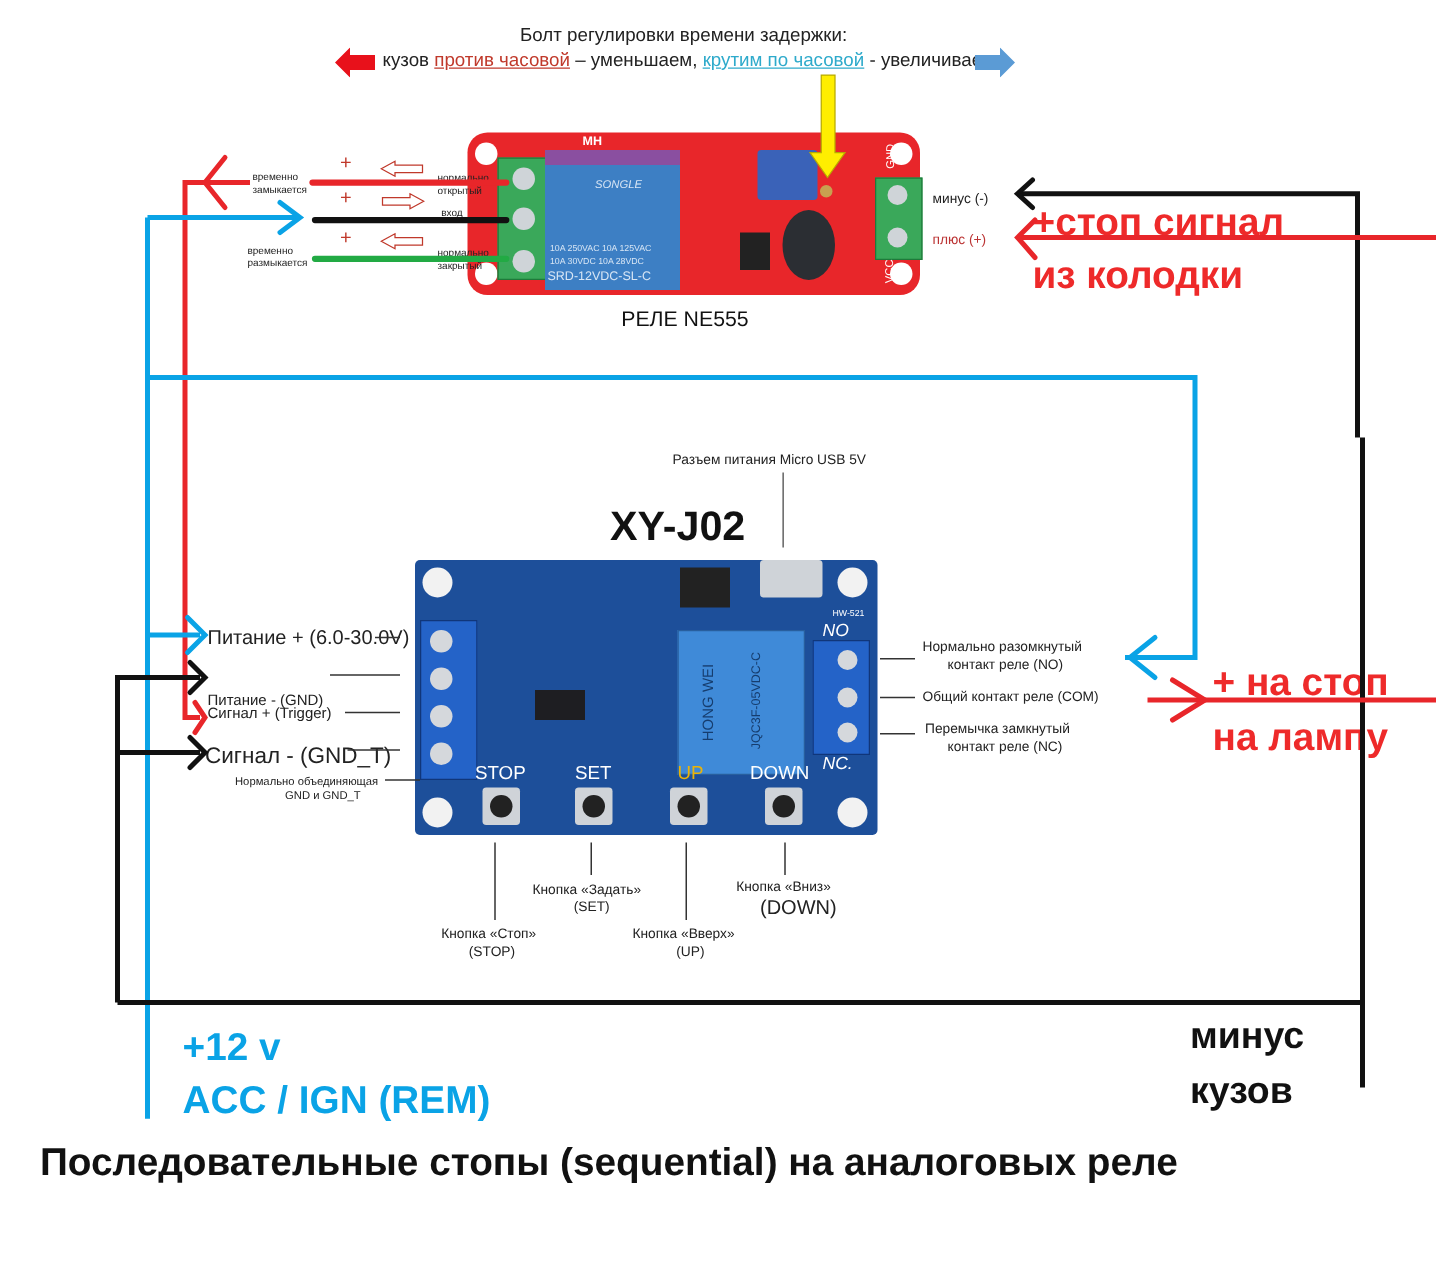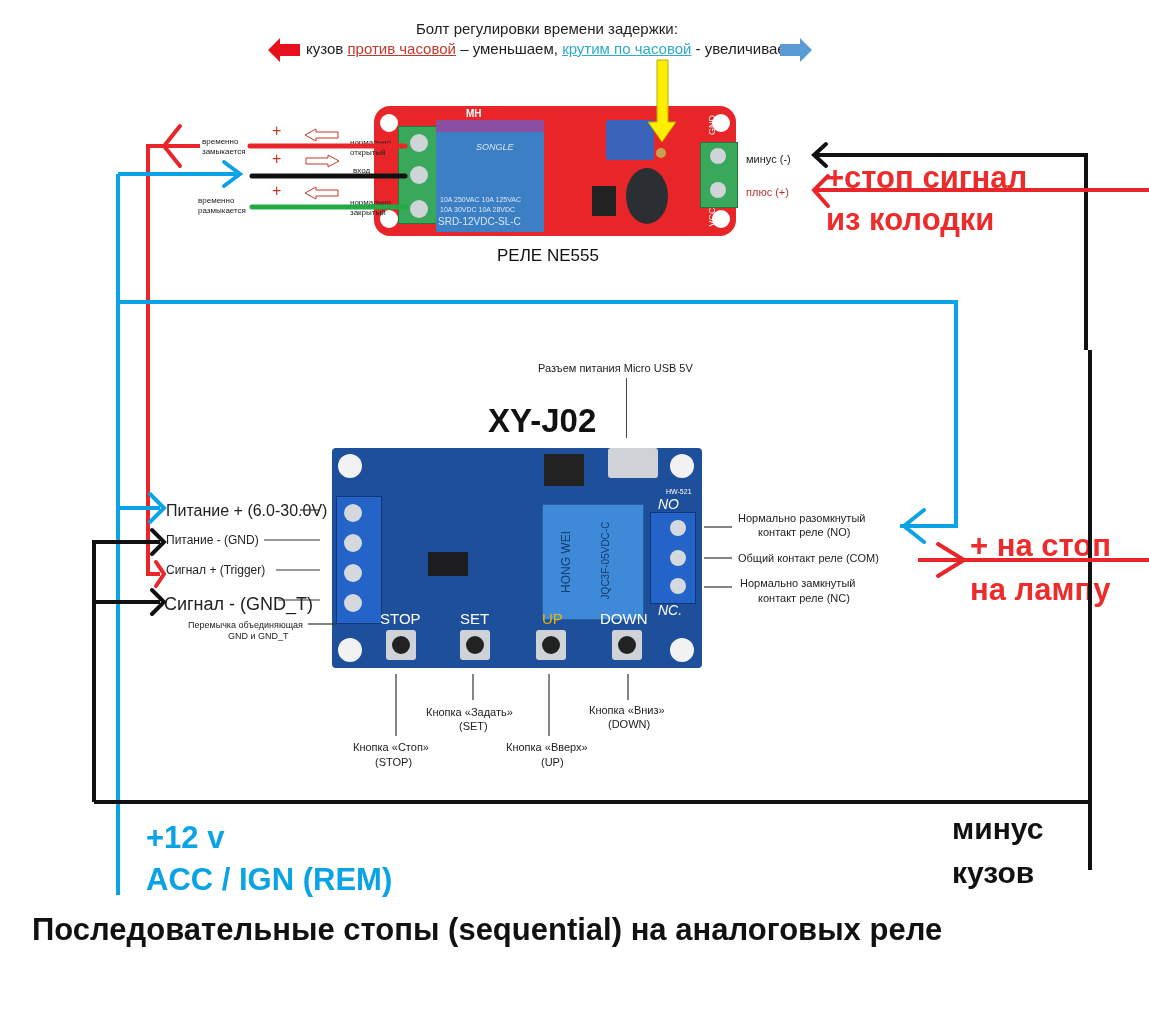--- a/index.html
+++ b/index.html
@@ -124,40 +124,40 @@
     </div>
   <div class="abs" style="left:204px;top:182px;width:30px;height:30px;background:#cfd3d8;border-radius:3px;">
       <div class="abs" style="left:6px;top:6px;width:18px;height:18px;border-radius:50%;background:#222;"></div>
     </div>
   <div class="abs" style="left:280px;top:182px;width:30px;height:30px;background:#cfd3d8;border-radius:3px;">
       <div class="abs" style="left:6px;top:6px;width:18px;height:18px;border-radius:50%;background:#222;"></div>
     </div>
 </div>
 
 <div class="t" style="left:166px;top:502px;font-size:16px;">Питание + (6.0-30.0V)</div>
-<div class="t" style="left:166px;top:533px;font-size:12px;">Питание - (GND)</div>
+<div class="t" style="left:166px;top:553px;font-size:12px;">Питание - (GND)</div>
 <div class="t" style="left:166px;top:563px;font-size:12px;">Сигнал + (Trigger)</div>
 <div class="t" style="left:164px;top:594px;font-size:18px;">Сигнал - (GND_T)</div>
-<div class="t" style="left:188px;top:620px;font-size:9px;">Перемычка объединяющая</div>
+<div class="t" style="left:188px;top:620px;font-size:9px;">Нормально объединяющая</div>
 <div class="t" style="left:228px;top:631px;font-size:9px;">GND и GND_T</div>
 
 <div class="t" style="left:738px;top:512px;font-size:11px;">Нормально разомкнутый</div>
 <div class="t" style="left:758px;top:526px;font-size:11px;">контакт реле (NO)</div>
 <div class="t" style="left:738px;top:552px;font-size:11px;">Общий контакт реле (COM)</div>
-<div class="t" style="left:740px;top:577px;font-size:11px;">Нормально замкнутый</div>
+<div class="t" style="left:740px;top:577px;font-size:11px;">Перемычка замкнутый</div>
 <div class="t" style="left:758px;top:592px;font-size:11px;">контакт реле (NC)</div>
 
 <div class="t" style="left:353px;top:741px;font-size:11px;">Кнопка «Стоп»</div>
 <div class="t" style="left:375px;top:756px;font-size:11px;">(STOP)</div>
 <div class="t" style="left:426px;top:706px;font-size:11px;">Кнопка «Задать»</div>
 <div class="t" style="left:459px;top:720px;font-size:11px;">(SET)</div>
 <div class="t" style="left:506px;top:741px;font-size:11px;">Кнопка «Вверх»</div>
 <div class="t" style="left:541px;top:756px;font-size:11px;">(UP)</div>
 <div class="t" style="left:589px;top:704px;font-size:11px;">Кнопка «Вниз»</div>
-<div class="t" style="left:608px;top:718px;font-size:11px;">(DOWN)</div>
+<div class="t" style="left:608px;top:718px;font-size:16px;">(DOWN)</div>
 
 <svg class="wires" viewBox="0 0 1149 1012">
 
   <g stroke="#333" stroke-width="1.2">
     <line x1="300" y1="510" x2="320" y2="510"></line>
     <line x1="264" y1="540" x2="320" y2="540"></line>
     <line x1="276" y1="570" x2="320" y2="570"></line>
     <line x1="278" y1="600" x2="320" y2="600"></line>
     <line x1="308" y1="624" x2="336" y2="624"></line>
     <line x1="704" y1="527" x2="732" y2="527"></line>

